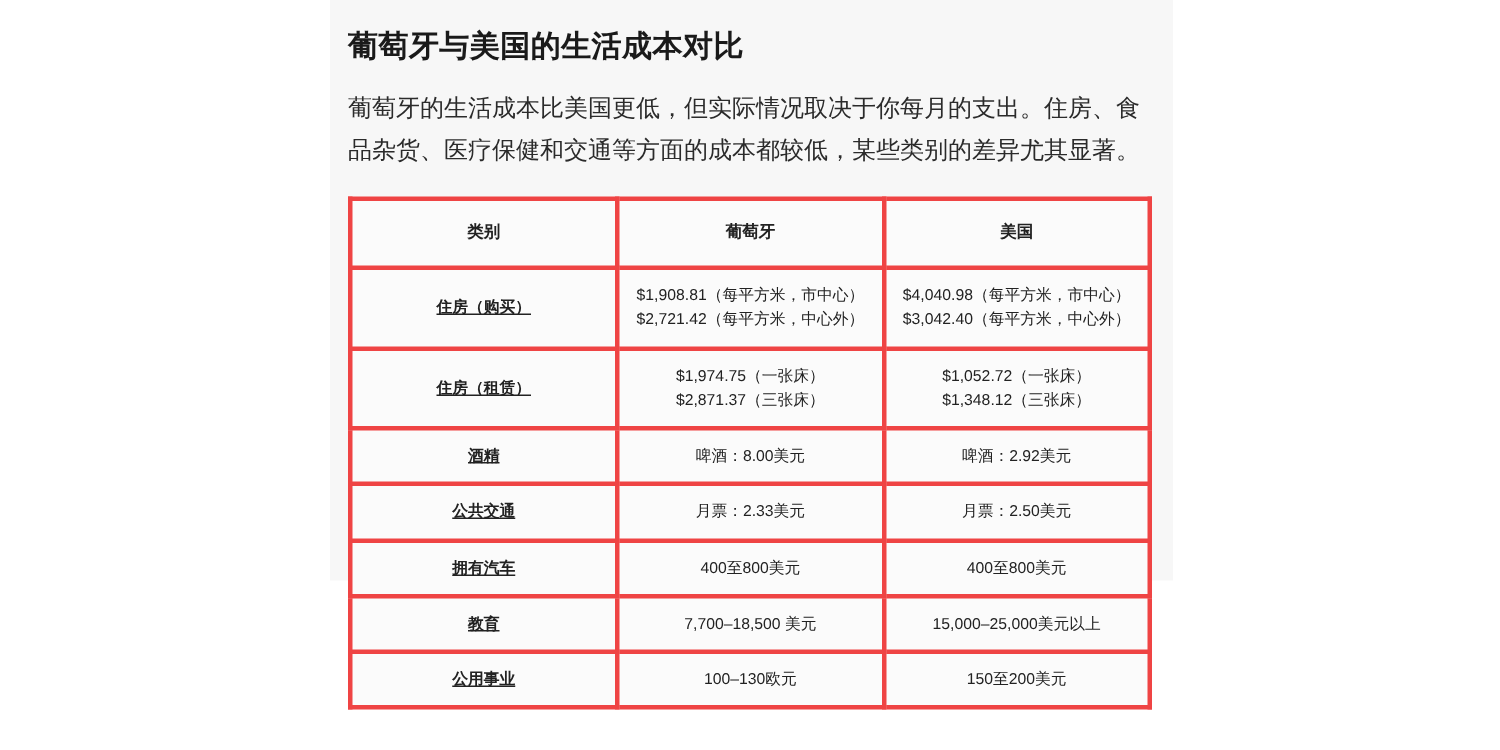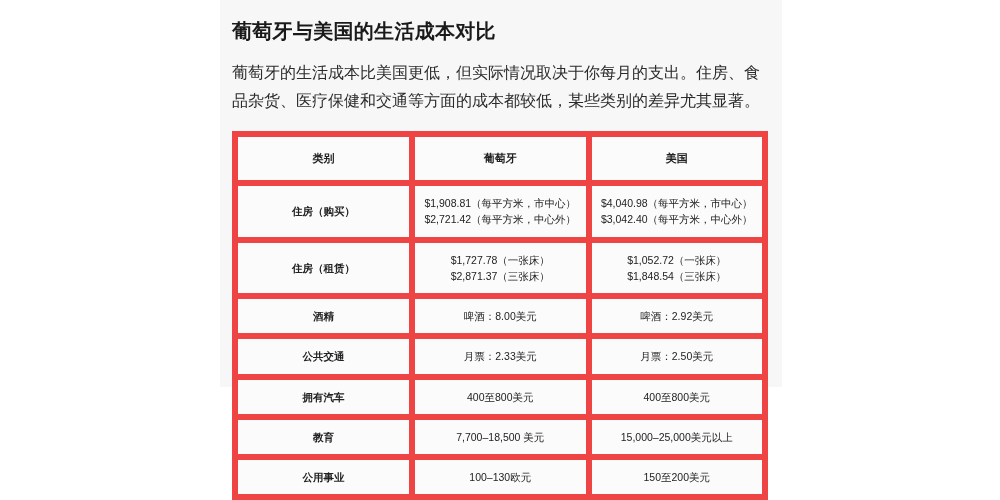--- a/index.html
+++ b/index.html
@@ -57,37 +57,38 @@
   }
   table.cost-table {
     width: 100%;
     border-collapse: collapse;
     background: #fbfbfb;
     border: 1px solid #dcdcdc;
     table-layout: fixed;
   }
   table.cost-table th,
   table.cost-table td {
-    border: 6px solid #ef4444;
+    border: 3px solid #ef4444;
     text-align: center;
     vertical-align: middle;
     font-size: 10.5px;
     color: #222222;
     padding: 9px 4px;
     line-height: 1.55;
   }
   table.cost-table thead th {
     font-weight: bold;
     font-size: 11px;
     padding: 13px 4px;
     background: #fbfbfb;
   }
   table.cost-table td.cat {
     font-weight: bold;
     font-size: 10.5px;
+    text-decoration: underline;
   }
   table.cost-table col.c1 { width: 33.4%; }
   table.cost-table col.c2 { width: 33.3%; }
   table.cost-table col.c3 { width: 33.3%; }
   .cell-line { display: block; }
 </style>
 </head>
 <body>
 
 <div id="page">
@@ -120,26 +121,26 @@
                 <span class="cell-line">$2,721.42（每平方米，中心外）</span>
               </td>
               <td>
                 <span class="cell-line">$4,040.98（每平方米，市中心）</span>
                 <span class="cell-line">$3,042.40（每平方米，中心外）</span>
               </td>
             </tr>
             <tr>
               <td class="cat">住房（租赁）</td>
               <td>
-                <span class="cell-line">$1,727.78（一张床）</span>
+                <span class="cell-line">$1,974.75（一张床）</span>
                 <span class="cell-line">$2,871.37（三张床）</span>
               </td>
               <td>
                 <span class="cell-line">$1,052.72（一张床）</span>
-                <span class="cell-line">$1,848.54（三张床）</span>
+                <span class="cell-line">$1,348.12（三张床）</span>
               </td>
             </tr>
             <tr>
               <td class="cat">酒精</td>
               <td>
                 <span class="cell-line">啤酒：8.00美元</span>
               </td>
               <td>
                 <span class="cell-line">啤酒：2.92美元</span>
               </td>

